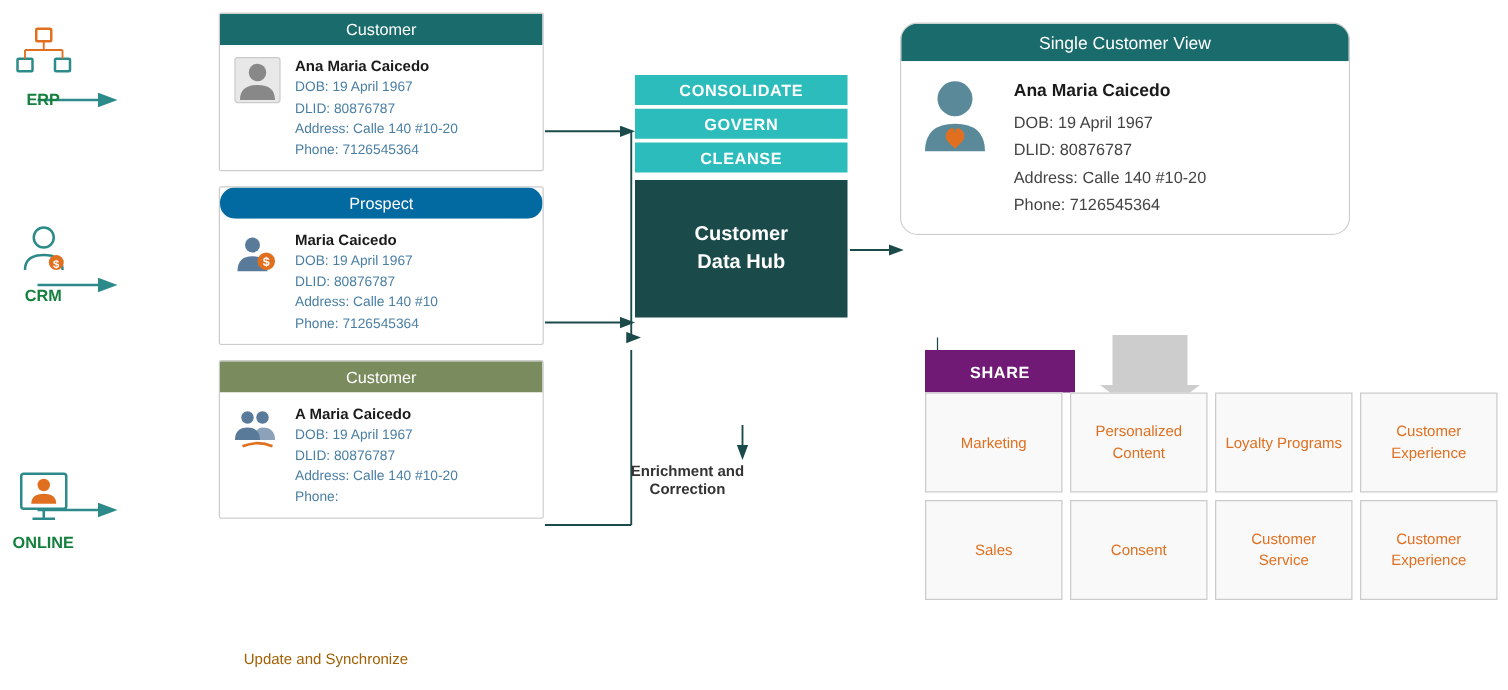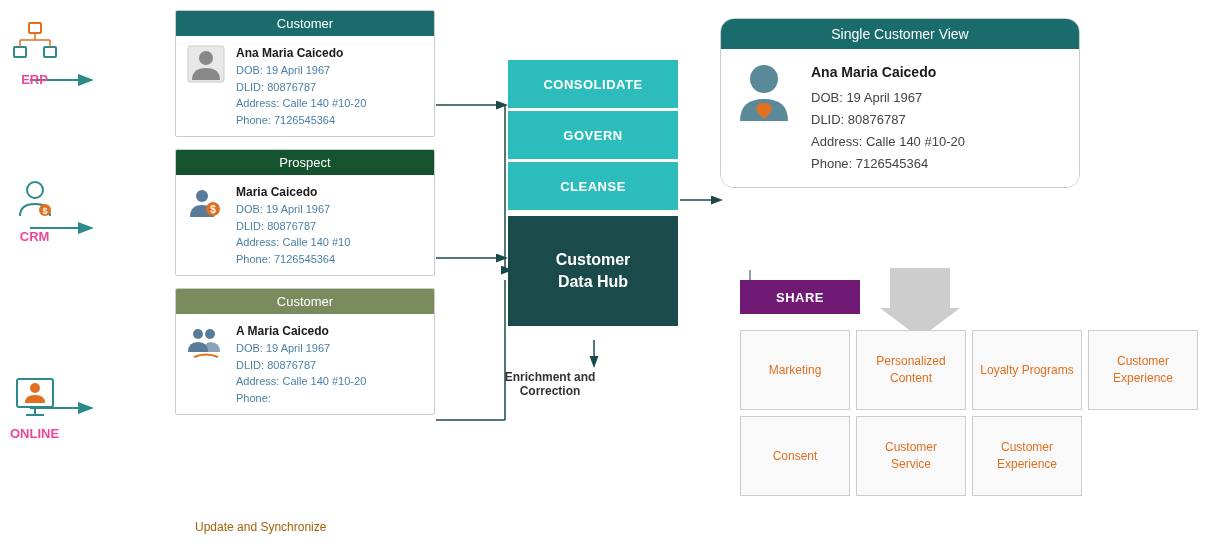--- a/index.html
+++ b/index.html
@@ -40,21 +40,21 @@
       width: 48px;
       height: 48px;
       display: flex;
       align-items: center;
       justify-content: center;
     }
 
     .source-label {
       font-size: 13px;
       font-weight: bold;
-      color: #ec4899;
+      color: #15803d;
     }
 
     
     .cards-column {
       position: absolute;
       left: 175px;
       top: 10px;
       display: flex;
       flex-direction: column;
       gap: 12px;
@@ -68,21 +68,21 @@
     }
 
     .card-header {
       padding: 5px 10px;
       color: #fff;
       font-size: 13px;
       text-align: center;
     }
 
     .card-header.teal { background: #1a6b6b; }
-    .card-header.dark { background: #14532d; }
+    .card-header.dark { background: #0369a1; border-radius: 12px; }
     .card-header.olive { background: #7a8c5e; }
 
     .card-body {
       background: #fff;
       padding: 8px 10px;
       display: flex;
       gap: 10px;
       align-items: flex-start;
     }
 
@@ -111,21 +111,21 @@
       left: 508px;
       top: 60px;
       display: flex;
       flex-direction: column;
       align-items: center;
       gap: 0;
     }
 
     .step-btn {
       width: 170px;
-      height: 48px;
+      height: 24px;
       background: #2dbcbc;
       color: #fff;
       font-size: 13px;
       font-weight: bold;
       display: flex;
       align-items: center;
       justify-content: center;
       margin-bottom: 3px;
       border: none;
       letter-spacing: 0.5px;
@@ -229,21 +229,21 @@
     .big-arrow {
       position: absolute;
       left: 880px;
       top: 268px;
     }
 
     
     .outcomes-grid {
       position: absolute;
       left: 740px;
-      top: 330px;
+      top: 314px;
       display: grid;
       grid-template-columns: repeat(4, 110px);
       grid-template-rows: repeat(2, 80px);
       gap: 6px;
     }
 
     .outcome-box {
       border: 1px solid #ccc;
       background: #f9f9f9;
       display: flex;
@@ -482,20 +482,23 @@
     <div class="outcome-box">
       <span>Personalized<br>Content</span>
     </div>
     <div class="outcome-box">
       <span>Loyalty Programs</span>
     </div>
     <div class="outcome-box">
       <span>Customer<br>Experience</span>
     </div>
     <div class="outcome-box">
+      <span>Sales</span>
+    </div>
+    <div class="outcome-box">
       <span>Consent</span>
     </div>
     <div class="outcome-box">
       <span>Customer<br>Service</span>
     </div>
     <div class="outcome-box">
       <span>Customer<br>Experience</span>
     </div>
   </div>
 

